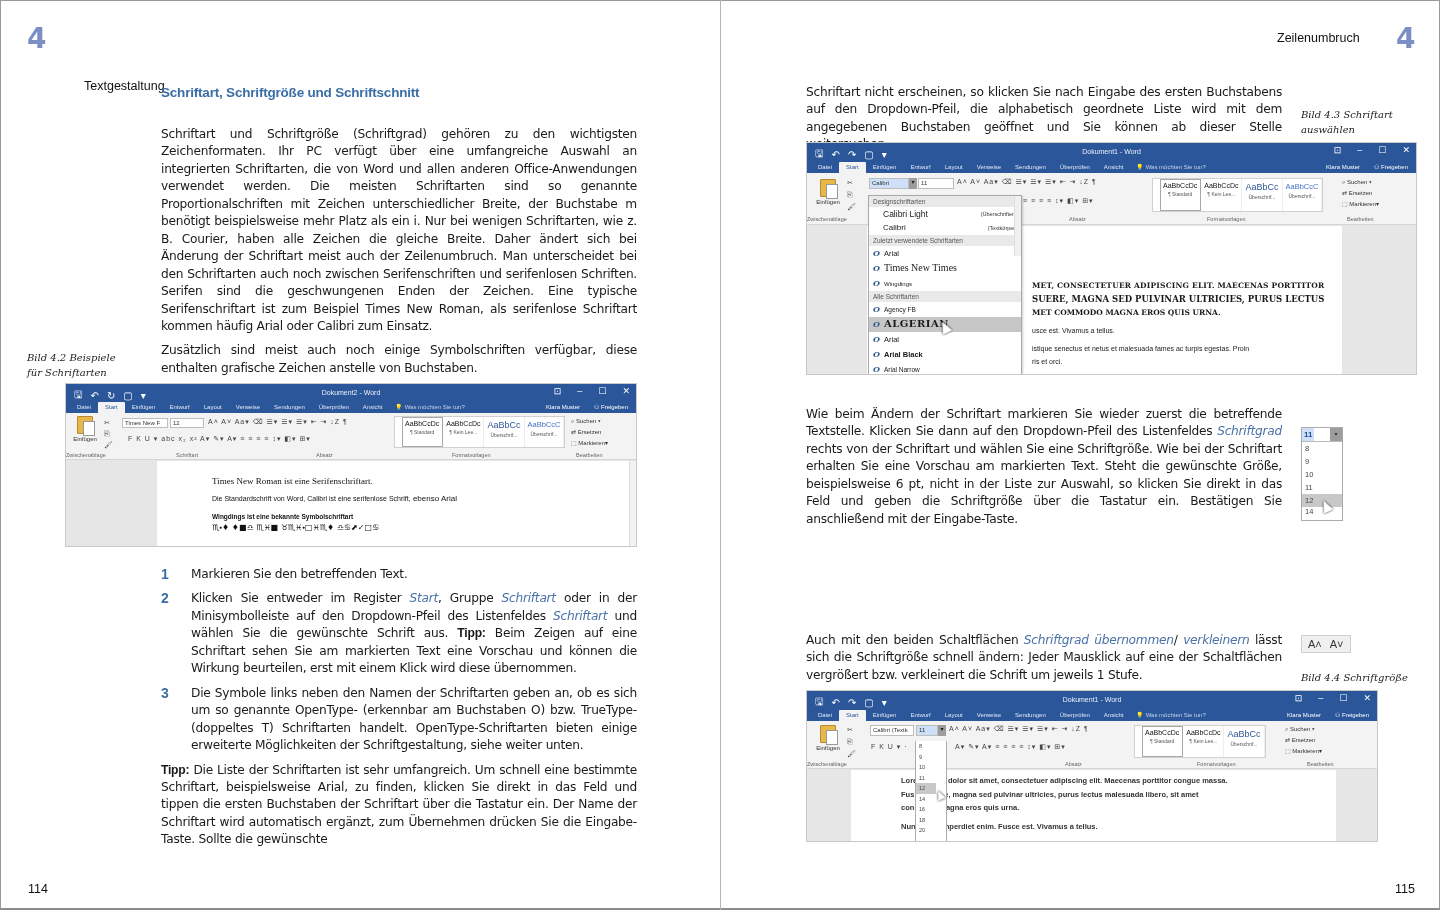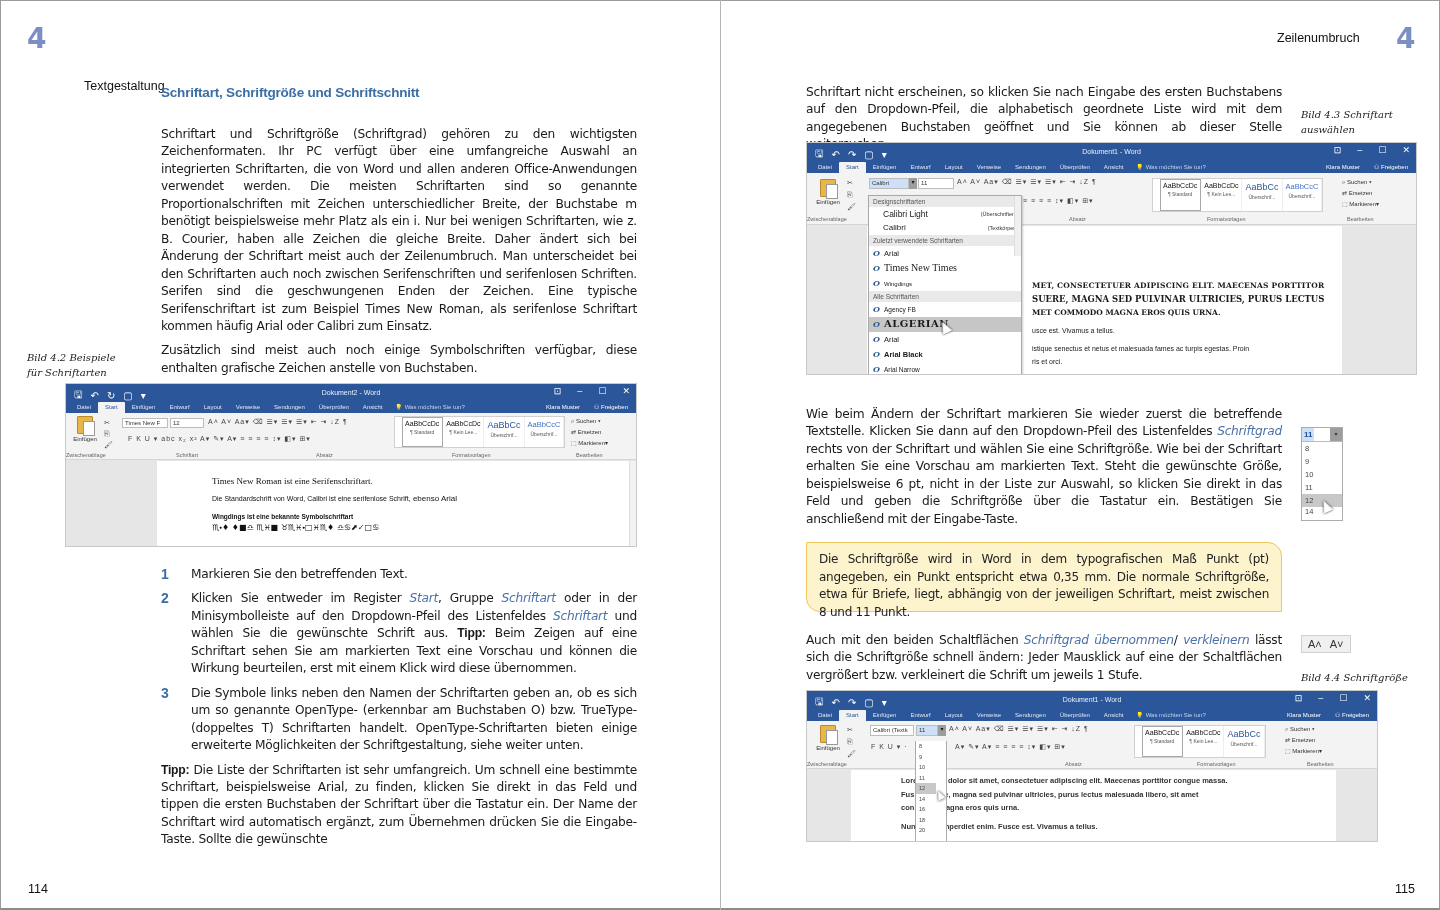--- a/index.html
+++ b/index.html
@@ -332,21 +332,20 @@
       </div>
     <div class="opt">8</div>
     <div class="opt">9</div>
     <div class="opt">10</div>
     <div class="opt">11</div>
     <div class="opt hl">12</div>
     <div class="opt" style="line-height:9px; overflow:hidden;">14</div>
   </div>
   <div class="cursor" style="left:600px; top:500px;"></div>
 
-  <div class="tip-box" style="left:85px; top:542px; width:476px; height:70px;">Die Schriftgröße wird in Word in dem typografischen Maß Punkt (pt) angegeben, ein Punkt entspricht etwa 0,35 mm. Die normale Schriftgröße, etwa für Briefe, liegt, abhängig von der jeweiligen Schriftart, meist zwischen 8 und 11 Punkt.</div>
 
   <div class="body-text" style="left:85px; top:632px; width:476px;">
     <span>Auch mit den beiden Schaltflächen </span><span class="em-link">Schriftgrad übernommen</span><span>/ </span><span class="em-link">verkleinern</span><span> lässt sich die Schriftgröße schnell ändern: Jeder Mausklick auf eine der Schaltflächen vergrößert bzw. verkleinert die Schrift um jeweils 1 Stufe.</span>
   </div>
 
   <div class="grow-btns" style="left:580px; top:635px;">
     <span>A˄</span>
     <span>A˅</span>
   </div>
   <div class="caption" style="left:580px; top:670px; width:110px;">Bild 4.4 Schriftgröße</div>

